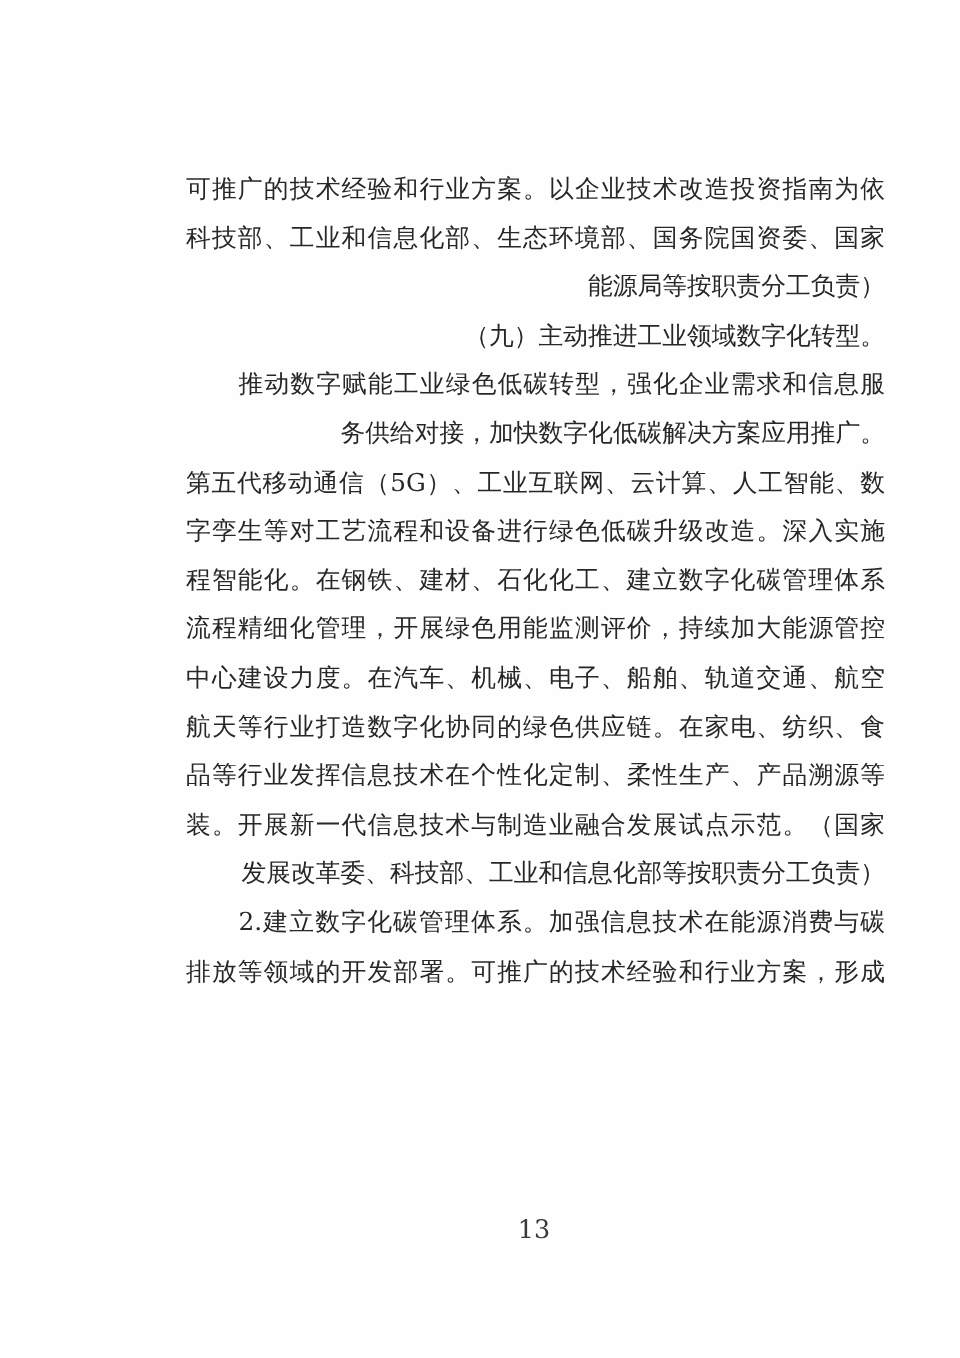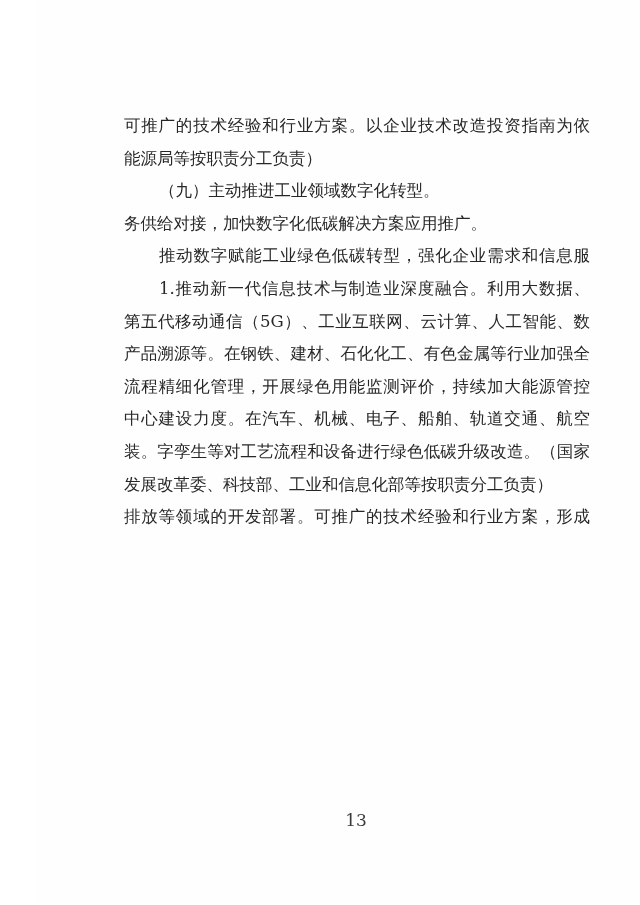--- a/index.html
+++ b/index.html
@@ -29,21 +29,21 @@
     top: 110px;
     width: 466px;
     color: #272727;
   }
   .line {
     font-size: 16.5px;
     line-height: 32.6px;
     height: 32.6px;
     overflow: hidden;
     white-space: nowrap;
-    text-align: left;
+    text-align: right;
   }
   .line.fill {
     white-space: normal;
     text-align: justify;
     text-align-last: justify;
   }
   .line.indent {
     text-indent: 35px;
   }
   .line.bold {
@@ -58,27 +58,31 @@
     font-size: 17px;
     color: #3a3a3a;
   }
 </style>
 </head>
 <body>
 
 <div class="doc-page">
   <div class="text-block" id="text-block">
       <div class="line fill">可推广的技术经验和行业方案。以企业技术改造投资指南为依</div>
+      <div class="line fill">科技部、工业和信息化部、生态环境部、国务院国资委、国家</div>
       <div class="line">能源局等按职责分工负责）</div>
       <div class="line indent bold">（九）主动推进工业领域数字化转型。</div>
+      <div class="line fill indent">推动数字赋能工业绿色低碳转型，强化企业需求和信息服</div>
       <div class="line">务供给对接，加快数字化低碳解决方案应用推广。</div>
-      <div class="line fill indent">推动数字赋能工业绿色低碳转型，强化企业需求和信息服</div>
-      <div class="line fill indent">1.推动新一代信息技术与制造业深度融合。利用大数据、</div>
       <div class="line fill">第五代移动通信（5G）、工业互联网、云计算、人工智能、数</div>
-      <div class="line fill">产品溯源等。在钢铁、建材、石化化工、有色金属等行业加强全</div>
+      <div class="line fill">字孪生等对工艺流程和设备进行绿色低碳升级改造。深入实施</div>
+      <div class="line fill">程智能化。在钢铁、建材、石化化工、建立数字化碳管理体系</div>
       <div class="line fill">流程精细化管理，开展绿色用能监测评价，持续加大能源管控</div>
       <div class="line fill">中心建设力度。在汽车、机械、电子、船舶、轨道交通、航空</div>
-      <div class="line fill">装。字孪生等对工艺流程和设备进行绿色低碳升级改造。（国家</div>
+      <div class="line fill">航天等行业打造数字化协同的绿色供应链。在家电、纺织、食</div>
+      <div class="line fill">品等行业发挥信息技术在个性化定制、柔性生产、产品溯源等</div>
+      <div class="line fill">装。开展新一代信息技术与制造业融合发展试点示范。（国家</div>
       <div class="line">发展改革委、科技部、工业和信息化部等按职责分工负责）</div>
+      <div class="line fill indent">2.建立数字化碳管理体系。加强信息技术在能源消费与碳</div>
       <div class="line fill">排放等领域的开发部署。可推广的技术经验和行业方案，形成</div>
     </div>
   <div class="page-number">13</div>
 </div>
 
 </body></html>

